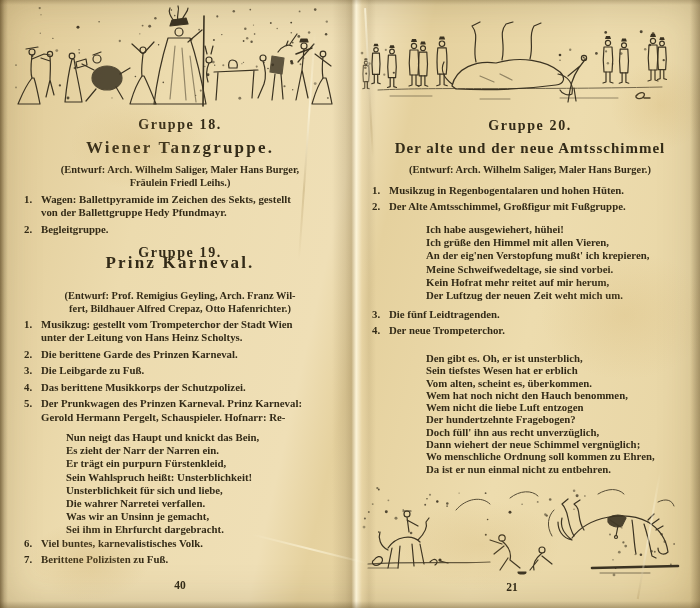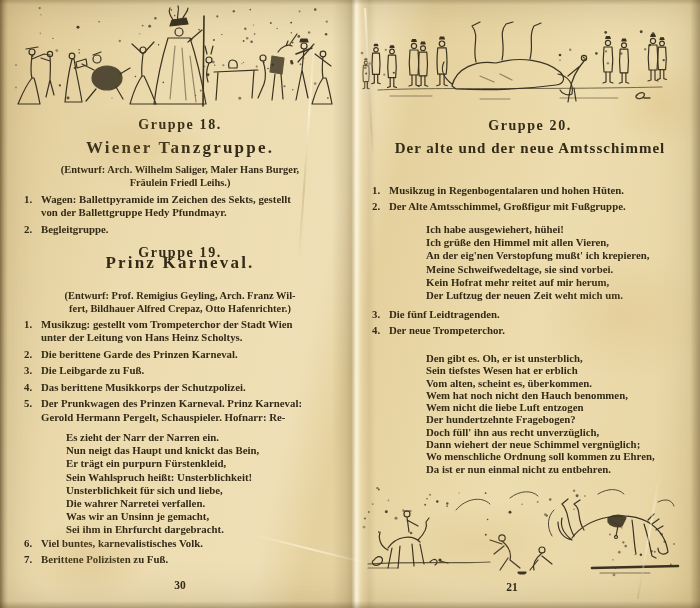--- a/index.html
+++ b/index.html
@@ -255,22 +255,22 @@
         </div>
         <div class="item-row">
           <span class="item-num">5.</span>
           <span class="item-text">
             <div class="tline">Der Prunkwagen des Prinzen Karneval. Prinz Karneval:</div>
             <div class="tline">Gerold Hermann Pergelt, Schauspieler. Hofnarr: Re-</div>
           </span>
         </div>
       </div>
     <div class="sec poem poem-left" style="top:431px">
+        <div class="pline">Nun neigt das Haupt und knickt das Bein,</div>
         <div class="pline">Es zieht der Narr der Narren ein.</div>
-        <div class="pline">Nun neigt das Haupt und knickt das Bein,</div>
         <div class="pline">Er trägt ein purpurn Fürstenkleid,</div>
         <div class="pline">Sein Wahlspruch heißt: Unsterblichkeit!</div>
         <div class="pline">Unsterblichkeit für sich und liebe,</div>
         <div class="pline">Die wahrer Narretei verfallen.</div>
         <div class="pline">Was wir an Unsinn je gemacht,</div>
         <div class="pline">Sei ihm in Ehrfurcht dargebracht.</div>
       </div>
     <div class="sec items" style="top:537px">
         <div class="item-row">
           <span class="item-num">6.</span>
@@ -279,21 +279,21 @@
           </span>
         </div>
         <div class="item-row">
           <span class="item-num">7.</span>
           <span class="item-text">
             <div class="tline">Berittene Polizisten zu Fuß.</div>
           </span>
         </div>
       </div>
 
-    <div class="sec pagenum" style="top:579px">30</div>
+    <div class="sec pagenum" style="top:579px">40</div>
   </div>
 
   <div class="page page-right">
 
     <svg id="illB" class="ill" style="left:8px;top:6px;" width="320" height="100" viewBox="0 0 320 100" fill="none" stroke="#3b3322" stroke-width="1.2" stroke-linecap="round" stroke-linejoin="round">
       <defs>
         <g id="cm">
           <path d="M-3,-9 h6 l-1,-3 h-4 z" fill="#3b3322" stroke="none"></path>
           <circle cx="0" cy="-5" r="2.6"></circle>
           <path d="M-4,-1 C-5,8 -5,16 -4,24 L4,24 C5,16 5,8 4,-1 Z"></path>
@@ -350,20 +350,23 @@
         <circle cx="25.8" cy="43.9" r="1.07" fill="#3b3322" stroke="none" opacity="0.52"></circle>
         <circle cx="7.6" cy="60.3" r="0.61" fill="#3b3322" stroke="none" opacity="0.86"></circle>
         <circle cx="24.3" cy="68.7" r="1.11" fill="#3b3322" stroke="none" opacity="0.51"></circle>
         <circle cx="6.2" cy="67.6" r="1.03" fill="#3b3322" stroke="none" opacity="0.93"></circle>
       </svg>
 
     <div class="sec kicker" style="top:118px">Gruppe 20.</div>
     <div class="sec titlebox" style="top:140px">
       <span class="title title-wide">Der alte und der neue Amtsschimmel</span>
     </div>
+    <div class="sec credit" style="top:163px">
+        <div class="pline">(Entwurf: Arch. Wilhelm Saliger, Maler Hans Burger.)</div>
+      </div>
     <div class="sec items" style="top:184px">
         <div class="item-row">
           <span class="item-num">1.</span>
           <span class="item-text">
             <div class="tline">Musikzug in Regenbogentalaren und hohen Hüten.</div>
           </span>
         </div>
         <div class="item-row">
           <span class="item-num">2.</span>
           <span class="item-text">

